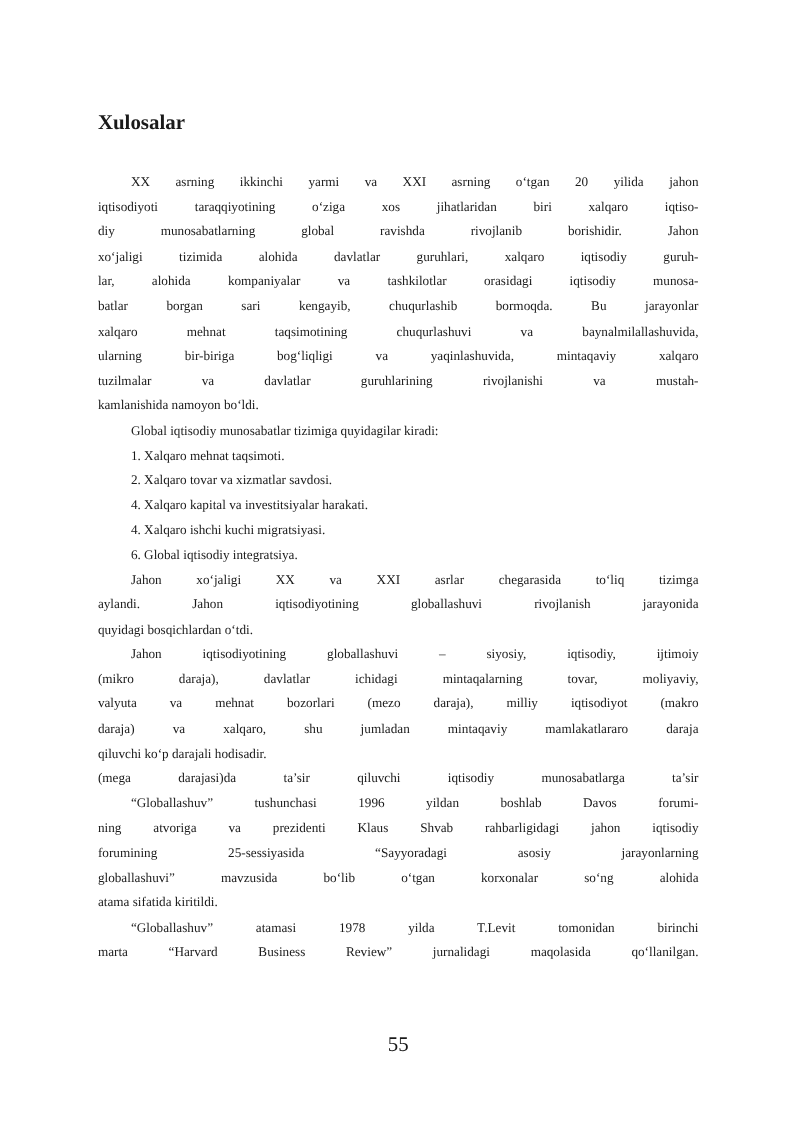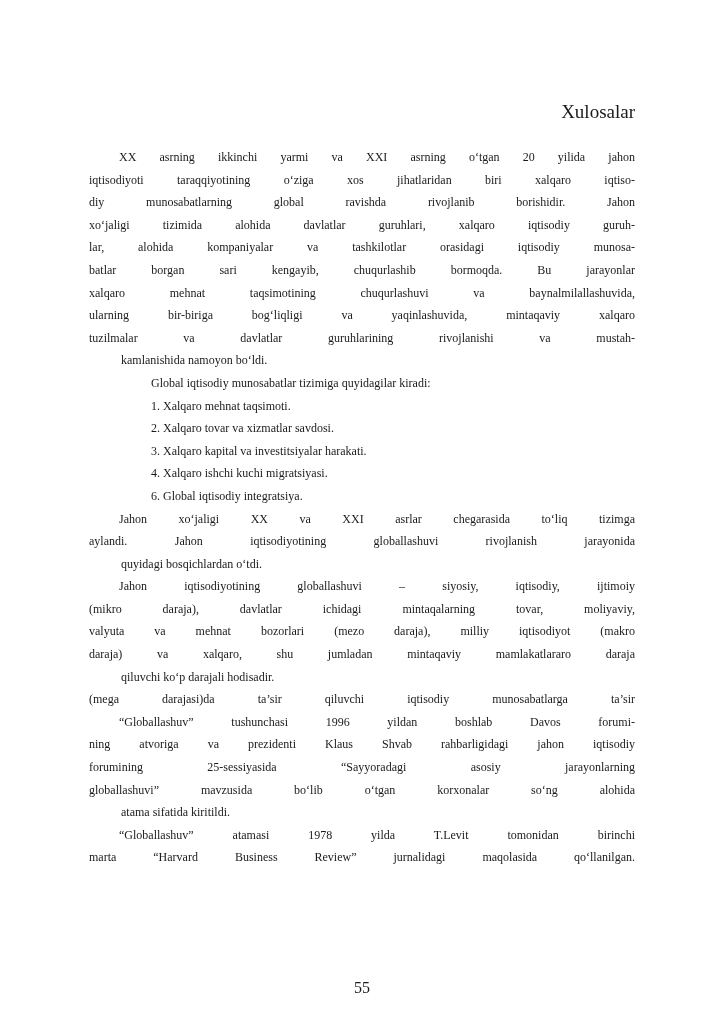--- a/index.html
+++ b/index.html
@@ -15,51 +15,49 @@
     font-family: "Liberation Serif", "DejaVu Serif", serif;
     color: #1a1a1a;
   }
   .page {
     position: absolute;
     left: 89px;
     top: 100px;
     width: 546px;
   }
   .title {
-    text-align: right;
-    font-weight: normal;
+    text-align: left;
+    font-weight: bold;
     font-size: 19px;
     line-height: 24px;
-    margin: 0 0 22px 0;
+    margin: 0 0 30px 0;
   }
   .line {
     display: block;
     font-size: 12px;
     line-height: 22.6px;
     height: 22.6px;
     white-space: nowrap;
     text-align: justify;
     text-align-last: justify;
   }
   .line.last {
     text-align-last: left;
-    margin-left: 32px;
   }
   .line.indent {
     padding-left: 30px;
   }
   .page-number {
     position: absolute;
     left: 0;
     width: 724px;
     top: 940px;
     text-align: center;
-    font-size: 16px;
+    font-size: 19px;
     line-height: 20px;
-    margin-top: 38px;
   }
 </style>
 </head>
 <body>
 
 <div class="page">
   <h1 class="title">Xulosalar</h1>
 
   <div>
     <span class="line indent">XX asrning ikkinchi yarmi va XXI asrning o‘tgan 20 yilida jahon</span>
@@ -74,21 +72,21 @@
     <span class="line last">kamlanishida namoyon bo‘ldi.</span>
   </div>
 
   <div>
     <span class="line indent last">Global iqtisodiy munosabatlar tizimiga quyidagilar kiradi:</span>
   </div>
 
   <div>
     <span class="line indent last">1. Xalqaro mehnat taqsimoti.</span>
     <span class="line indent last">2. Xalqaro tovar va xizmatlar savdosi.</span>
-    <span class="line indent last">3. Xalqaro kapital va investitsiyalar harakati.</span>
+    <span class="line indent last">4. Xalqaro kapital va investitsiyalar harakati.</span>
     <span class="line indent last">4. Xalqaro ishchi kuchi migratsiyasi.</span>
     <span class="line indent last">6. Global iqtisodiy integratsiya.</span>
   </div>
 
   <div>
     <span class="line indent">Jahon xo‘jaligi XX va XXI asrlar chegarasida to‘liq tizimga</span>
     <span class="line">aylandi. Jahon iqtisodiyotining globallashuvi rivojlanish jarayonida</span>
     <span class="line last">quyidagi bosqichlardan o‘tdi.</span>
   </div>
 

